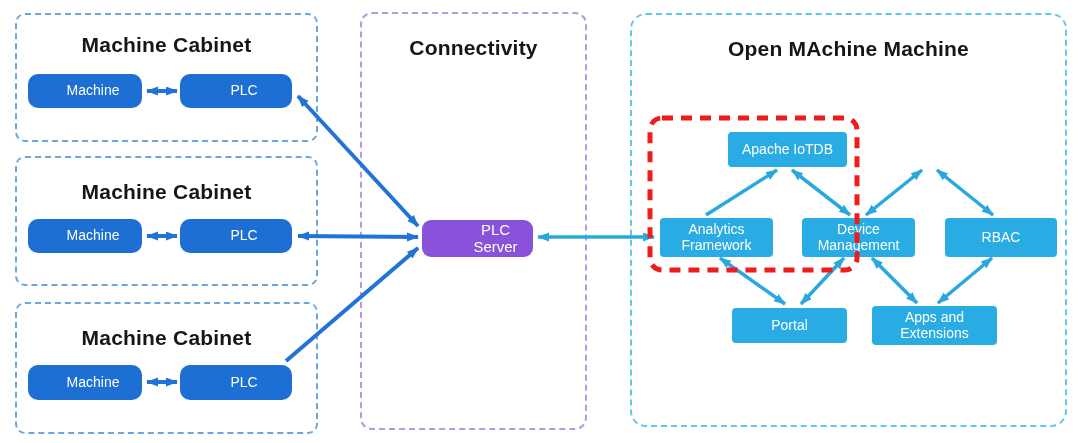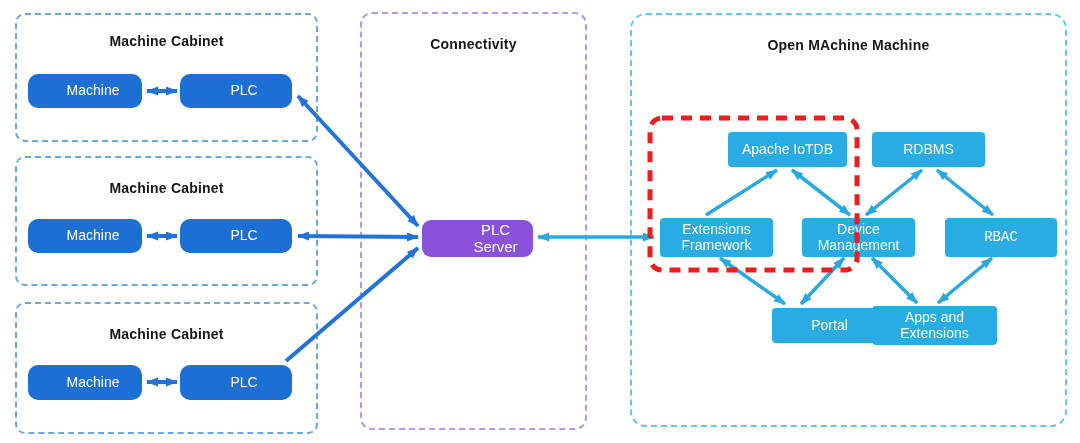--- a/index.html
+++ b/index.html
@@ -7,21 +7,21 @@
     position:relative;width:1080px;height:443px;background:#fff;
     font-family:"Liberation Sans","DejaVu Sans",sans-serif;overflow:hidden;
   }
   
   .group{position:absolute;box-sizing:border-box;background:transparent;}
   .cabinet{border:2px dashed var(--cabinet-border,#6aa7e0);border-radius:10px;}
   .connectivity{border:2px dashed var(--connectivity-border,#b49ae6);border-radius:12px;}
   .platform{border:2px dashed var(--platform-border,#5fc8ed);border-radius:16px;}
   .group-title{
     position:absolute;left:0;right:0;text-align:center;
-    font-size:14px;font-weight:700;color:#161616;letter-spacing:.2px;
+    font-size:21px;font-weight:700;color:#161616;letter-spacing:.2px;
   }
   
   .node{
     position:absolute;box-sizing:border-box;display:flex;align-items:center;justify-content:center;
     text-align:center;color:#ffffff;font-size:14px;line-height:1.12;padding:2px 4px;
   }
   .node-blue{background:var(--cabinet-box,#1e6fd4);border-radius:10px;padding-left:20px;}
   .node-purple{background:var(--server-box,#8a52db);border-radius:9px;font-size:15px;}
   .node-cyan{background:var(--platform-box,#29ace4);border-radius:4px;}
   
@@ -60,25 +60,24 @@
 
   <div class="node node-blue" style="left:28px;top:219px;width:114px;height:34px;">Machine</div>
   <div class="node node-blue" style="left:180px;top:219px;width:112px;height:34px;">PLC</div>
 
   <div class="node node-blue" style="left:28px;top:365px;width:114px;height:35px;">Machine</div>
   <div class="node node-blue" style="left:180px;top:365px;width:112px;height:35px;">PLC</div>
 
   <div class="node node-purple" style="left:422px;top:220px;width:111px;height:37px;padding-left:40px;">PLC Server</div>
 
   <div class="node node-cyan" style="left:728px;top:132px;width:119px;height:35px;">Apache IoTDB</div>
-  <div class="node node-cyan" style="left:872px;top:132px;width:113px;height:35px;">RDBMS</div>
-  <div class="node node-cyan" style="left:660px;top:218px;width:113px;height:39px;">Extensions Framework</div>
+  <div class="node node-cyan" style="left:660px;top:218px;width:113px;height:39px;">Analytics Framework</div>
   <div class="node node-cyan" style="left:802px;top:218px;width:113px;height:39px;">Device Management</div>
-  <div class="node node-cyan" style="left:945px;top:218px;width:112px;height:39px;font-family:Liberation Mono, monospace;">RBAC</div>
-  <div class="node node-cyan" style="left:772px;top:308px;width:115px;height:35px;">Portal</div>
+  <div class="node node-cyan" style="left:945px;top:218px;width:112px;height:39px;">RBAC</div>
+  <div class="node node-cyan" style="left:732px;top:308px;width:115px;height:35px;">Portal</div>
   <div class="node node-cyan" style="left:872px;top:306px;width:125px;height:39px;">Apps and Extensions</div>
 
   <svg class="arrows" viewBox="0 0 1080 443">
     <defs>
       <marker id="mb" markerUnits="userSpaceOnUse" markerWidth="14" markerHeight="11" refX="11" refY="4.5" orient="auto-start-reverse">
         <path class="head-blue" d="M0,0 L12,4.5 L0,9 Z"></path>
       </marker>
       <marker id="mc" markerUnits="userSpaceOnUse" markerWidth="14" markerHeight="11" refX="11" refY="4.5" orient="auto-start-reverse">
         <path class="head-cyan" d="M0,0 L12,4.5 L0,9 Z"></path>
       </marker>

